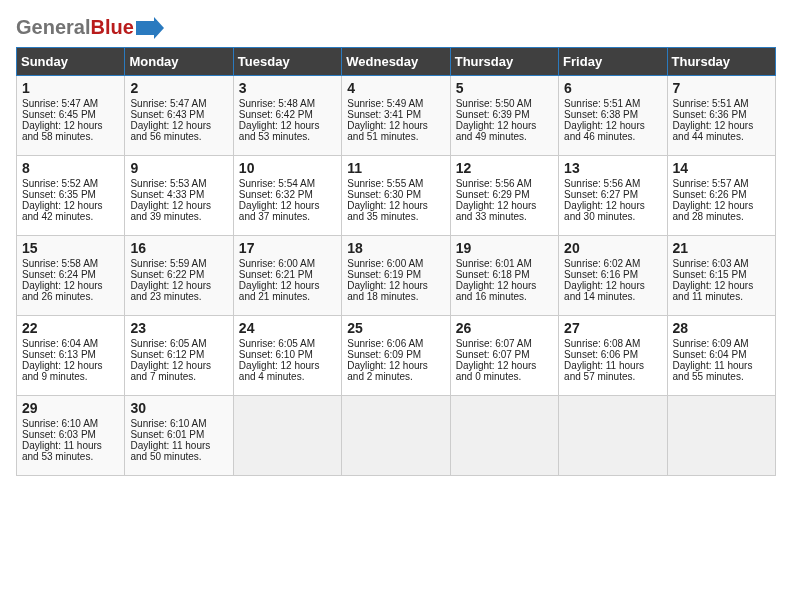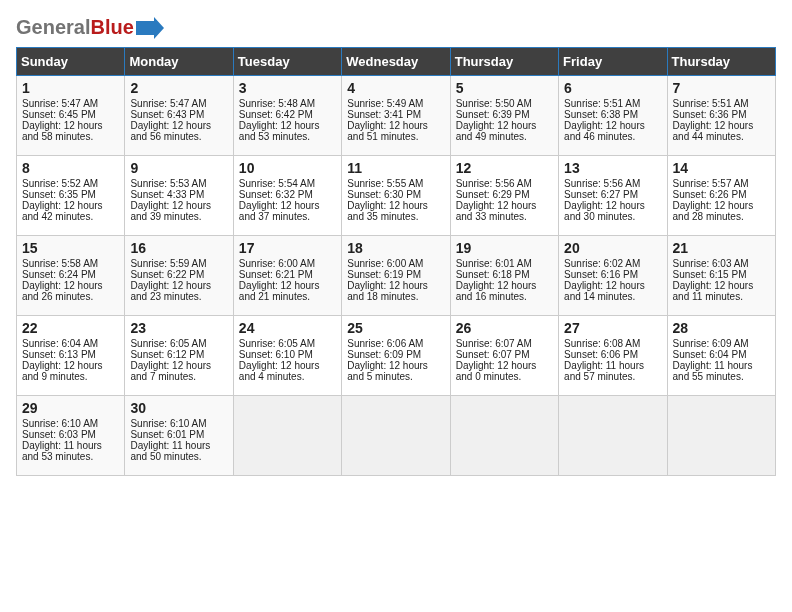--- a/index.html
+++ b/index.html
@@ -128,21 +128,21 @@
         <td><span class="day-num">17</span><span>Sunrise: 6:00 AM</span><br><span>Sunset: 6:21 PM</span><br><span>Daylight: 12 hours</span><br><span>and 21 minutes.</span></td>
         <td><span class="day-num">18</span><span>Sunrise: 6:00 AM</span><br><span>Sunset: 6:19 PM</span><br><span>Daylight: 12 hours</span><br><span>and 18 minutes.</span></td>
         <td><span class="day-num">19</span><span>Sunrise: 6:01 AM</span><br><span>Sunset: 6:18 PM</span><br><span>Daylight: 12 hours</span><br><span>and 16 minutes.</span></td>
         <td><span class="day-num">20</span><span>Sunrise: 6:02 AM</span><br><span>Sunset: 6:16 PM</span><br><span>Daylight: 12 hours</span><br><span>and 14 minutes.</span></td>
         <td><span class="day-num">21</span><span>Sunrise: 6:03 AM</span><br><span>Sunset: 6:15 PM</span><br><span>Daylight: 12 hours</span><br><span>and 11 minutes.</span></td>
       </tr>
       <tr>
         <td><span class="day-num">22</span><span>Sunrise: 6:04 AM</span><br><span>Sunset: 6:13 PM</span><br><span>Daylight: 12 hours</span><br><span>and 9 minutes.</span></td>
         <td><span class="day-num">23</span><span>Sunrise: 6:05 AM</span><br><span>Sunset: 6:12 PM</span><br><span>Daylight: 12 hours</span><br><span>and 7 minutes.</span></td>
         <td><span class="day-num">24</span><span>Sunrise: 6:05 AM</span><br><span>Sunset: 6:10 PM</span><br><span>Daylight: 12 hours</span><br><span>and 4 minutes.</span></td>
-        <td><span class="day-num">25</span><span>Sunrise: 6:06 AM</span><br><span>Sunset: 6:09 PM</span><br><span>Daylight: 12 hours</span><br><span>and 5 minutes.</span></td>
+        <td><span class="day-num">25</span><span>Sunrise: 6:06 AM</span><br><span>Sunset: 6:09 PM</span><br><span>Daylight: 12 hours</span><br><span>and 2 minutes.</span></td>
         <td><span class="day-num">26</span><span>Sunrise: 6:07 AM</span><br><span>Sunset: 6:07 PM</span><br><span>Daylight: 12 hours</span><br><span>and 0 minutes.</span></td>
         <td><span class="day-num">27</span><span>Sunrise: 6:08 AM</span><br><span>Sunset: 6:06 PM</span><br><span>Daylight: 11 hours</span><br><span>and 57 minutes.</span></td>
         <td><span class="day-num">28</span><span>Sunrise: 6:09 AM</span><br><span>Sunset: 6:04 PM</span><br><span>Daylight: 11 hours</span><br><span>and 55 minutes.</span></td>
       </tr>
       <tr>
         <td><span class="day-num">29</span><span>Sunrise: 6:10 AM</span><br><span>Sunset: 6:03 PM</span><br><span>Daylight: 11 hours</span><br><span>and 53 minutes.</span></td>
         <td><span class="day-num">30</span><span>Sunrise: 6:10 AM</span><br><span>Sunset: 6:01 PM</span><br><span>Daylight: 11 hours</span><br><span>and 50 minutes.</span></td>
         <td class="cell-empty"></td>
         <td class="cell-empty"></td>
         <td class="cell-empty"></td>

